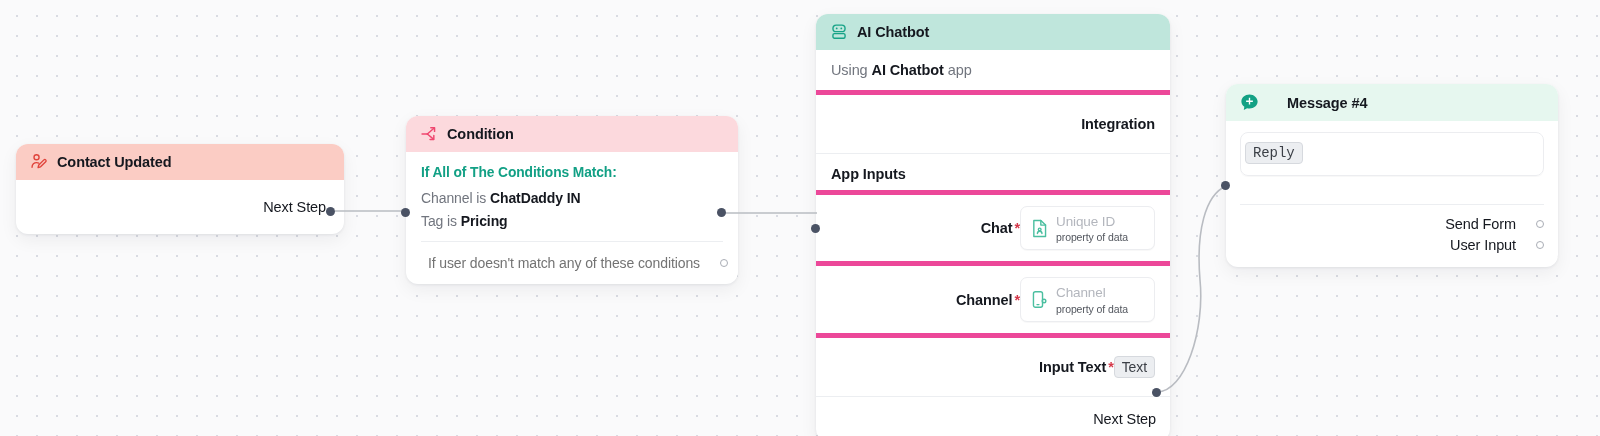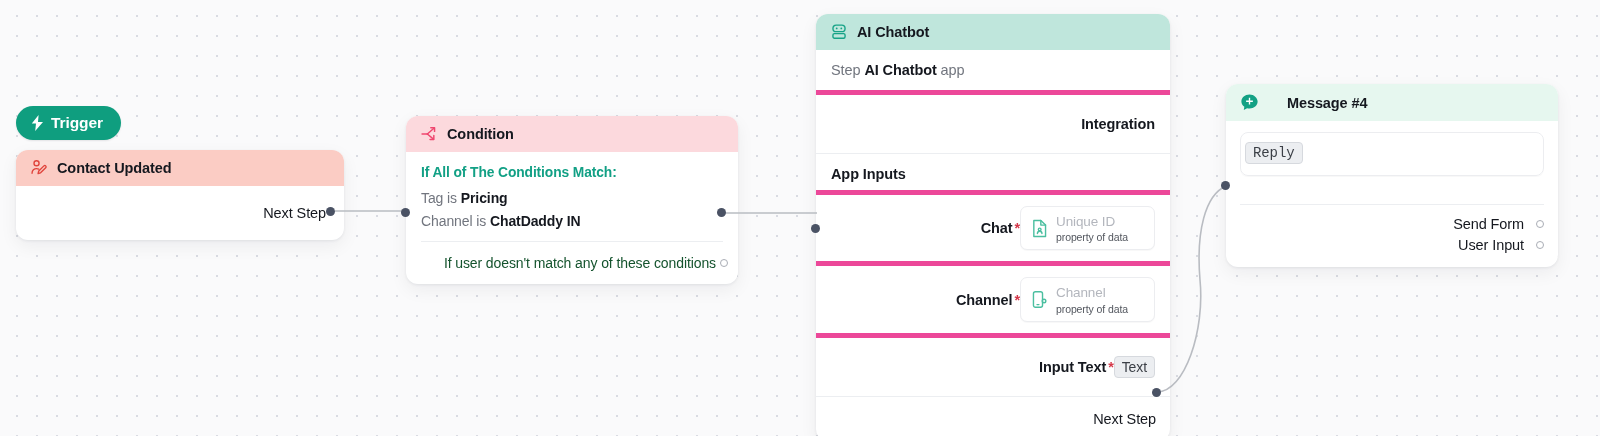--- a/index.html
+++ b/index.html
@@ -58,21 +58,21 @@
     font-size: 15.5px;
     font-weight: bold;
     padding: 8px 18px 8px 15px;
     border-radius: 20px;
     z-index: 5;
     box-shadow: 0 1px 2px rgba(16,24,40,.10);
     letter-spacing: -0.1px;
   }
 
   
-  #node-trigger { left: 16px; top: 150px; width: 328px; }
+  #node-trigger { left: 16px; top: 144px; width: 328px; }
   #node-trigger .foot {
     height: 54px;
     display: flex;
     align-items: center;
     justify-content: flex-end;
     padding-right: 18px;
     font-size: 14.5px;
     color: #15181f;
     letter-spacing: -0.1px;
   }
@@ -97,24 +97,24 @@
   .cond-sep {
     margin: 12px 0 0 0;
     border: none;
     border-top: 1px solid #eceef1;
   }
   .cond-else {
     height: 42px;
     display: flex;
     align-items: center;
     justify-content: flex-end;
-    gap: 4px;
+    gap: 20px;
     padding-right: 10px;
     font-size: 14px;
-    color: #14532d;
+    color: #737373;
     letter-spacing: -0.1px;
   }
 
   
   #node-chatbot { left: 816px; top: 14px; width: 354px; }
   .cb-using {
     padding: 12px 15px;
     font-size: 14.5px;
     color: #71757e;
     letter-spacing: -0.1px;
@@ -222,21 +222,21 @@
   .msg-sep {
     margin: 28px 14px 0 14px;
     border: none;
     border-top: 1px solid #eceef1;
   }
   .msg-outs { padding: 8px 0 12px 0; }
   .msg-out-row {
     display: flex;
     align-items: center;
     justify-content: flex-end;
-    gap: 12px;
+    gap: 20px;
     padding: 2.5px 14px 2.5px 0;
     font-size: 14.5px;
     color: #15181f;
     letter-spacing: -0.1px;
   }
 
   
   .port {
     width: 9px;
     height: 9px;
@@ -269,28 +269,20 @@
 <body>
 
 <div id="canvas">
 
   <svg id="edges" viewBox="0 0 1600 436" width="1600" height="436">
     <path d="M 335 211 L 404 211" stroke="#b9bcc2" stroke-width="1.6" fill="none"></path>
     <path d="M 723 213 L 817 213" stroke="#b9bcc2" stroke-width="1.6" fill="none"></path>
     <path d="M 1157 392 C 1185 392 1205 330 1200 280 C 1196 232 1205 195 1226 186" stroke="#b9bcc2" stroke-width="1.6" fill="none"></path>
   </svg>
 
-  <div class="trigger-pill">
-    <span class="icon">
-      <svg width="13" height="16" viewBox="0 0 13 16" fill="#ffffff">
-        <path d="M7.6 0 L0.8 8.6 H5 L4.2 16 L12 6.9 H7 Z"></path>
-      </svg>
-    </span>
-    <span>Trigger</span>
-  </div>
 
   <div class="node" id="node-trigger">
     <div class="node-header hdr-red">
       <span class="icon">
         <svg width="18" height="18" viewBox="0 0 22 22" fill="none" stroke="#e0443c" stroke-width="1.7" stroke-linecap="round" stroke-linejoin="round">
           <circle cx="8" cy="5.2" r="3.1"></circle>
           <path d="M2.5 17.5 c0-3.6 2.6-5.8 5.5-5.8 c1 0 1.9 0.25 2.7 0.7"></path>
           <path d="M19.2 10.6 l-6.3 6.3 -3 0.8 0.8-3 6.3-6.3 a1.55 1.55 0 0 1 2.2 2.2 z"></path>
         </svg>
       </span>
@@ -314,26 +306,26 @@
           <path d="M9 11 L16.4 17.2"></path>
           <path d="M16.9 12.8 V17.8 H12.3"></path>
         </svg>
       </span>
       <span>Condition</span>
     </div>
     <div class="node-body">
       <div class="cond-body">
         <div class="cond-title">If All of The Conditions Match:</div>
         <div class="cond-line">
+          <span>Channel is</span>
+          <b>ChatDaddy IN</b>
+        </div>
+        <div class="cond-line">
           <span>Tag is</span>
           <b>Pricing</b>
-        </div>
-        <div class="cond-line">
-          <span>Channel is</span>
-          <b>ChatDaddy IN</b>
         </div>
         <hr class="cond-sep">
       </div>
       <div class="cond-else">
         <span>If user doesn't match any of these conditions</span>
         <span class="port-hollow"></span>
       </div>
     </div>
   </div>
   <div class="port port-abs" style="left:401px; top:208px;"></div>
@@ -347,21 +339,21 @@
           <circle cx="8.2" cy="6.6" r="1.1" fill="#17a387" stroke="none"></circle>
           <circle cx="13.8" cy="6.6" r="1.1" fill="#17a387" stroke="none"></circle>
           <rect x="3.6" y="13" width="14.8" height="5.6" rx="1.8"></rect>
         </svg>
       </span>
       <span>AI Chatbot</span>
     </div>
     <div class="node-body">
 
       <div class="cb-using">
-        <span>Step</span>
+        <span>Using</span>
         <b>AI Chatbot</b>
         <span>app</span>
       </div>
 
       <div class="cb-row">
         <span class="cb-label">Integration</span>
       </div>
 
       <div class="cb-section">App Inputs</div>
 

